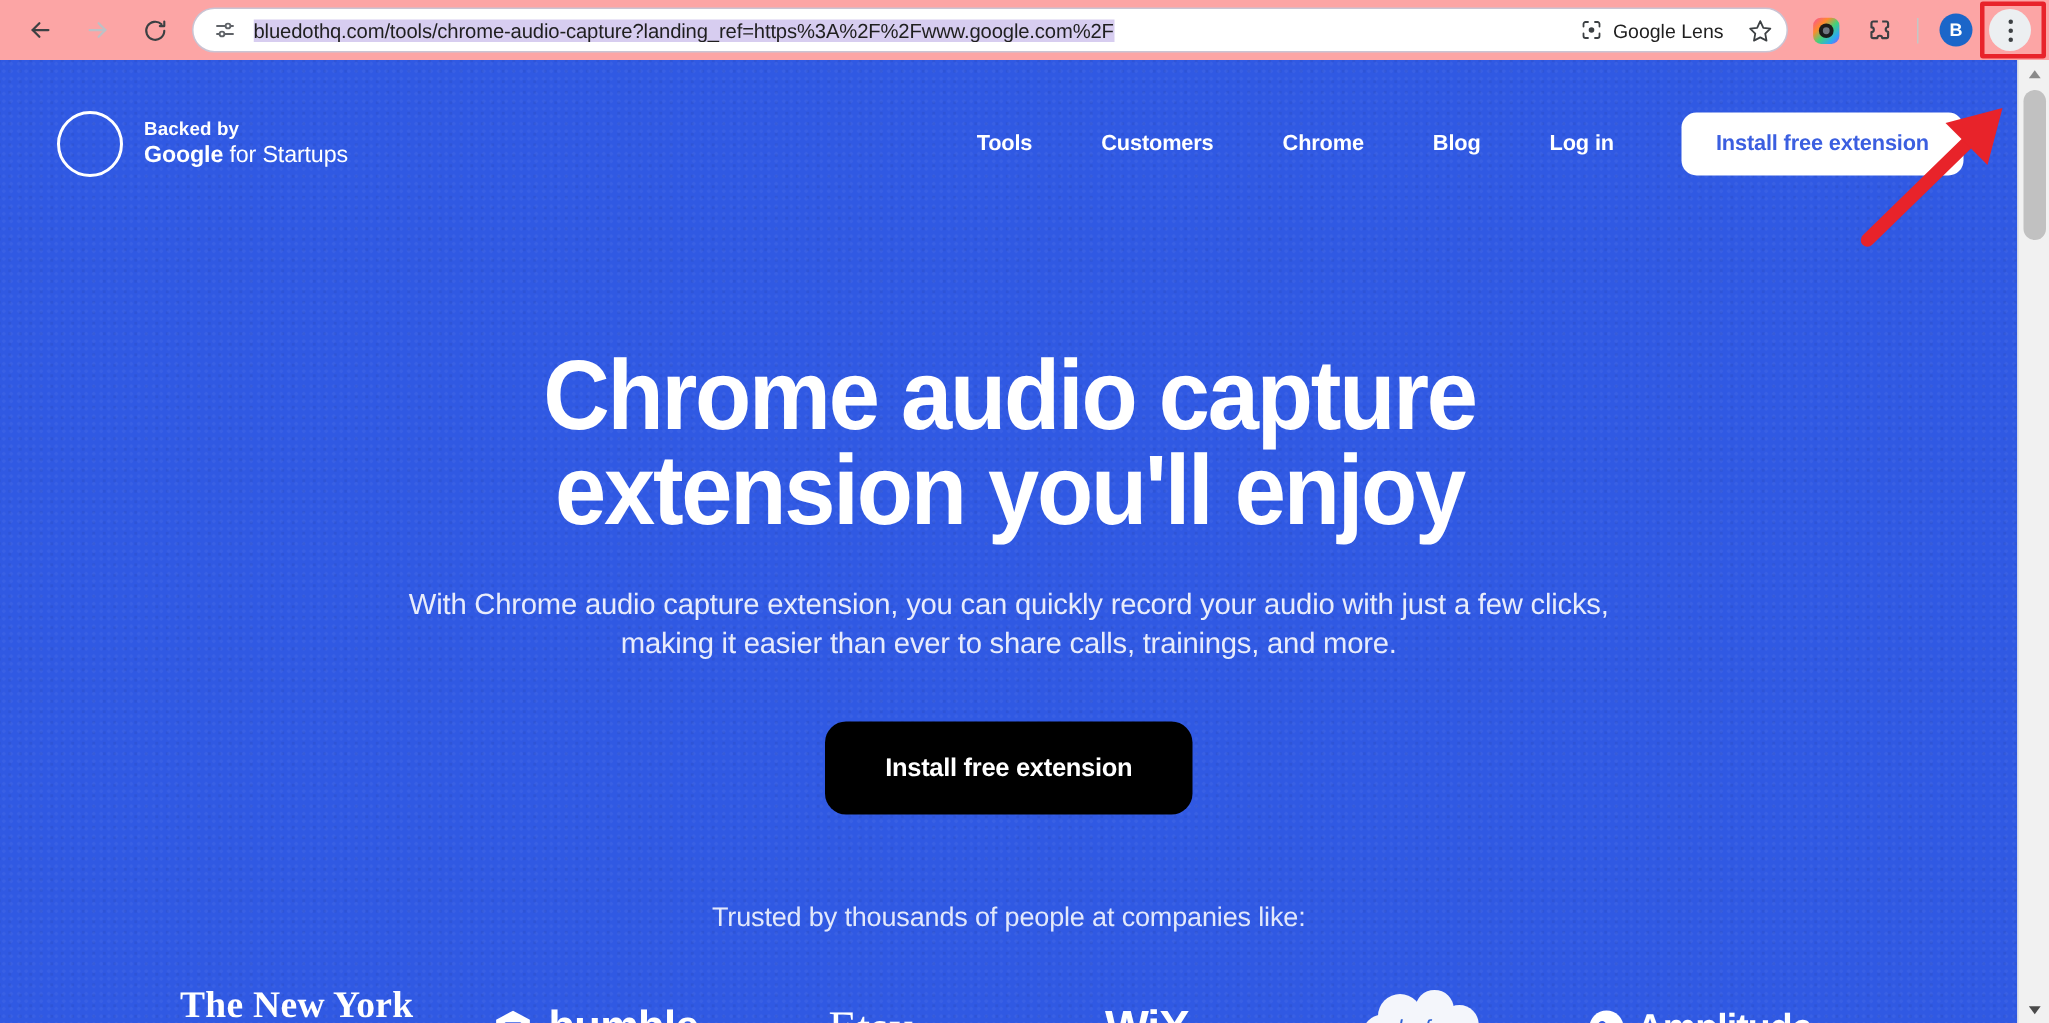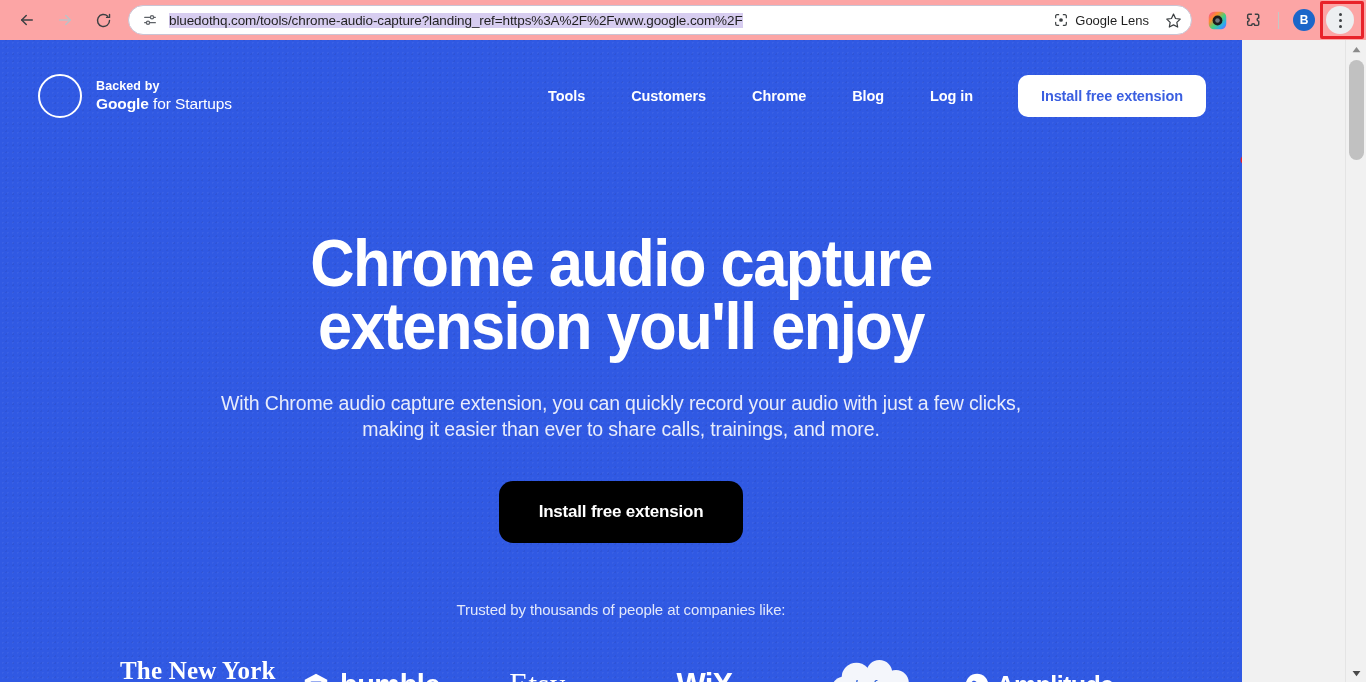--- a/index.html
+++ b/index.html
@@ -111,21 +111,21 @@
   .viewport {
     position: absolute;
     top: 40px; left: 0;
     width: 1366px; height: 642px;
     overflow: hidden;
     background: #f1f1f1;
   }
   .page {
     position: absolute;
     top: 0; left: 0;
-    width: 1242px; height: 642px;
+    width: 1345px; height: 642px;
     background-color: #3059e3;
     background-image:
       radial-gradient(rgba(255,255,255,0.045) 1px, transparent 1px),
       radial-gradient(rgba(0,0,0,0.05) 1px, transparent 1px);
     background-size: 5px 5px, 7px 7px;
     background-position: 0 0, 3px 4px;
     overflow: hidden;
   }
 
   
@@ -198,21 +198,21 @@
     font-weight: bold;
     border: none;
     border-radius: 14px;
     padding: 21px 40px;
     letter-spacing: -0.2px;
     font-family: inherit;
   }
   .trusted {
     margin-top: 58px;
     color: #e2e8fb;
-    font-size: 15px;
+    font-size: 18px;
     letter-spacing: -0.1px;
   }
 
   
   .logos {
     position: absolute;
     left: 0; right: 0; top: 615px;
     display: flex; align-items: center; justify-content: center;
     gap: 0;
     padding: 0 120px;

